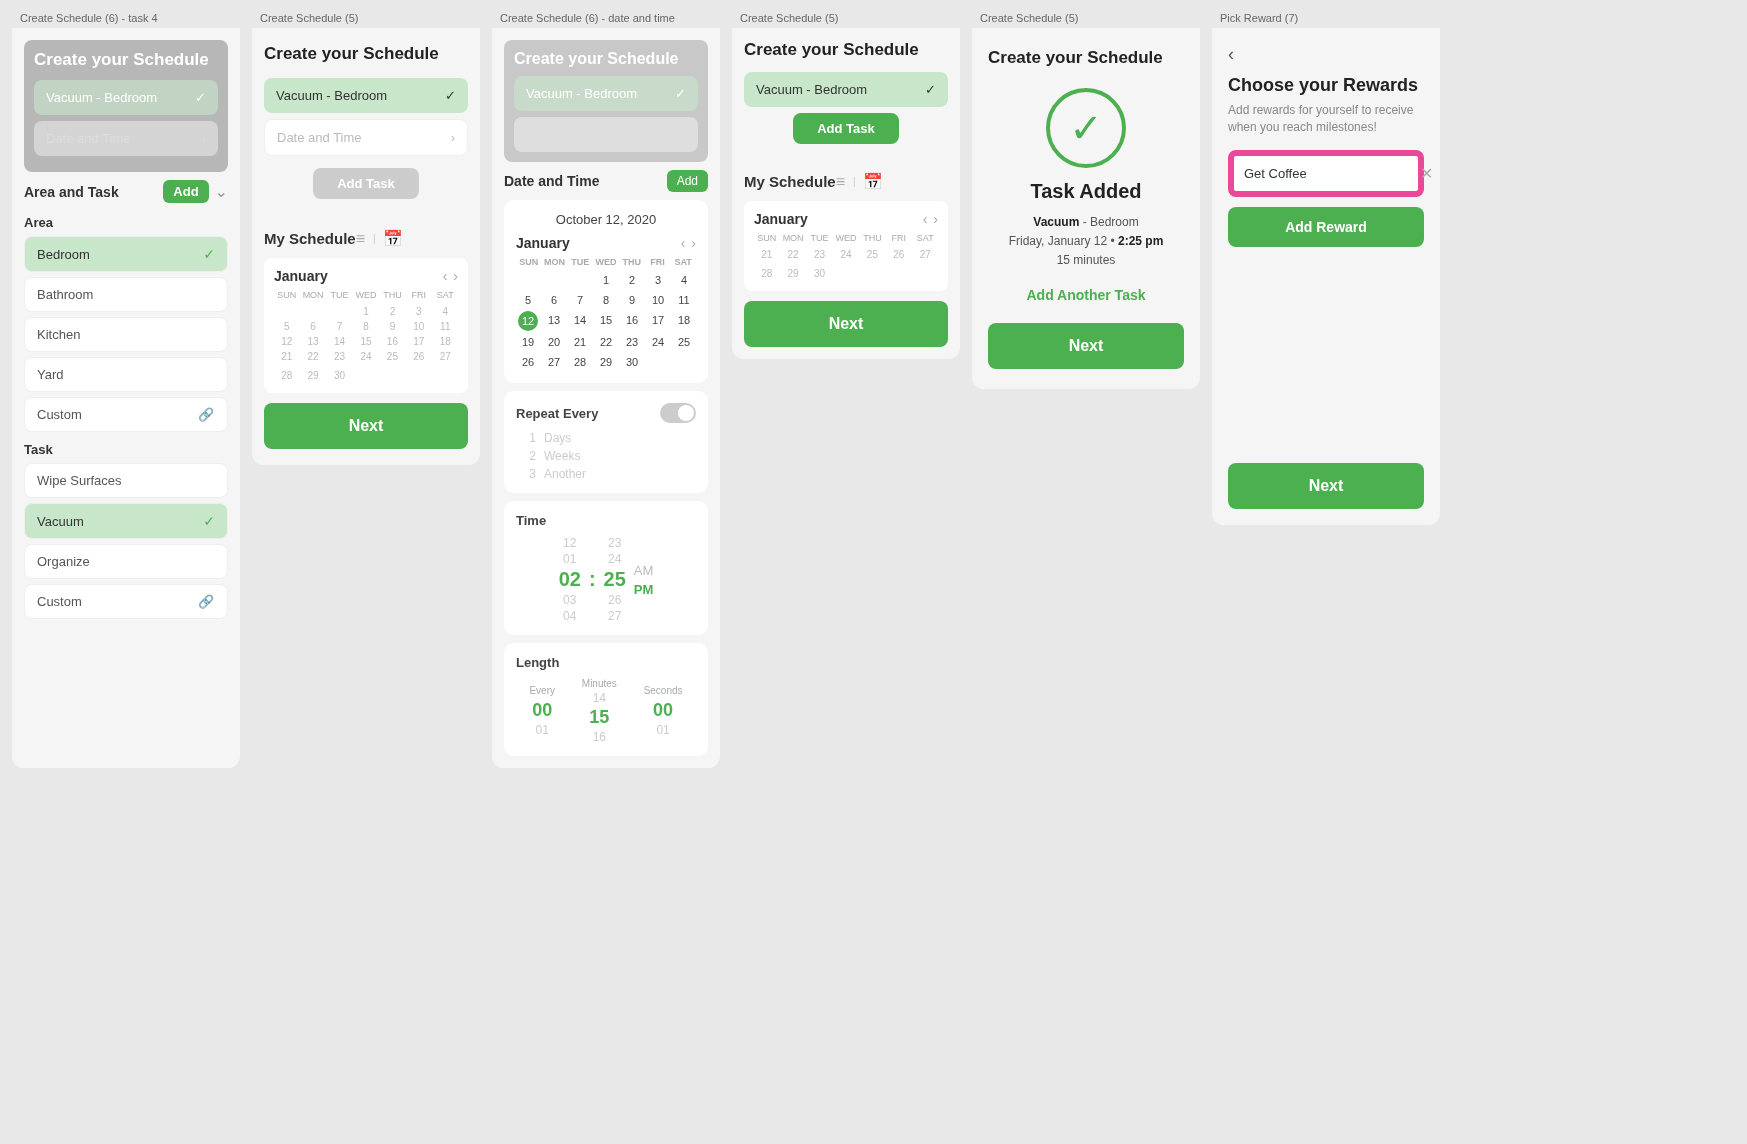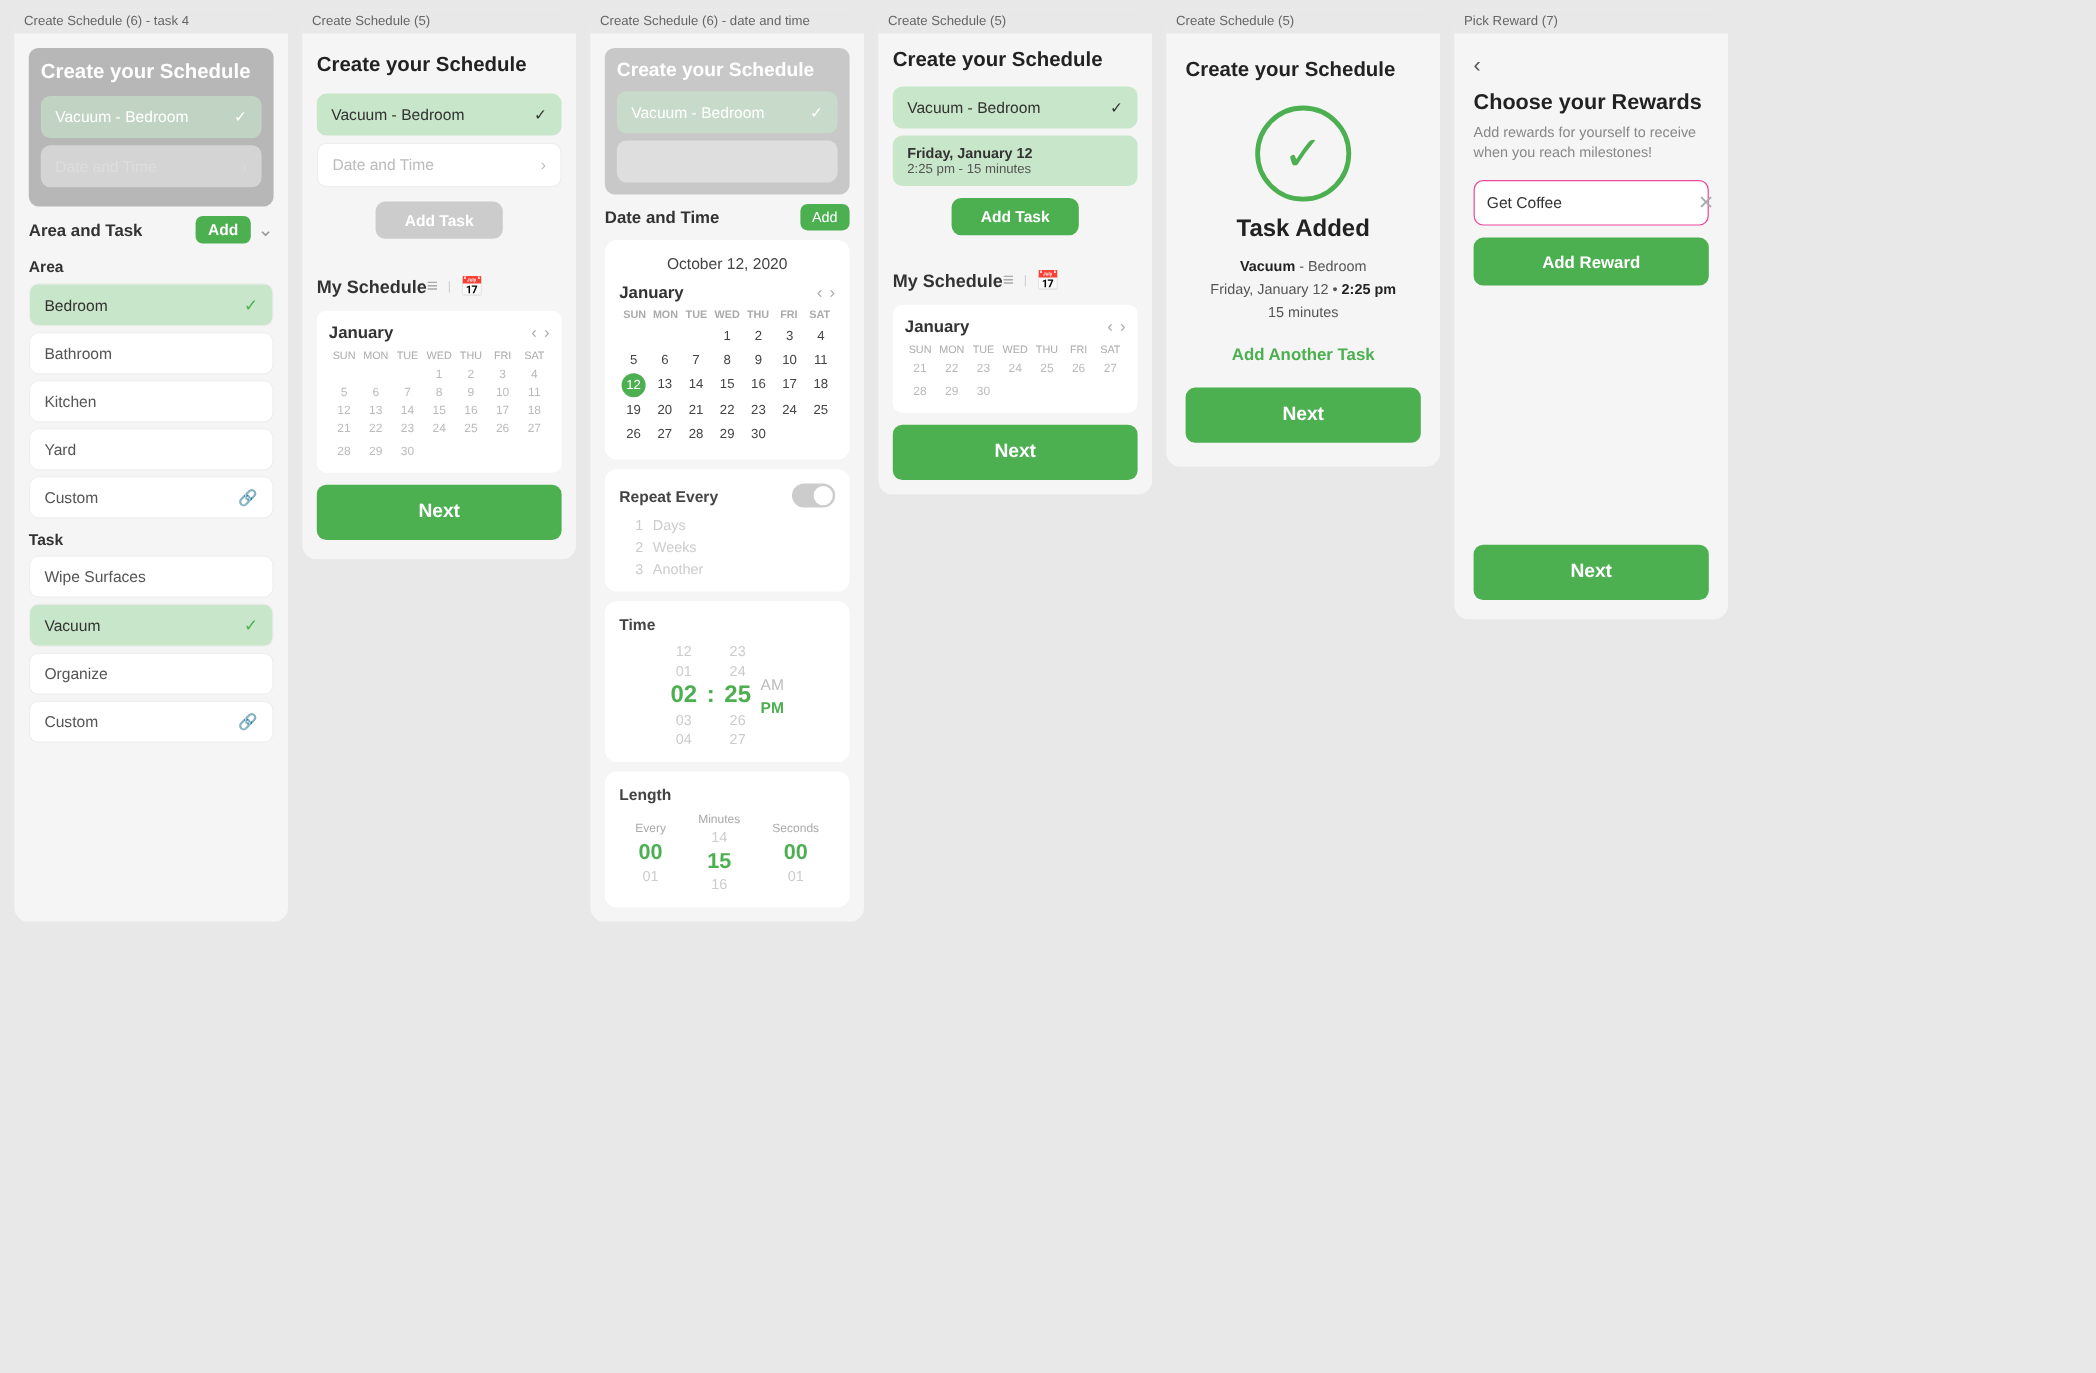--- a/index.html
+++ b/index.html
@@ -402,21 +402,21 @@
     .s6-body { padding: 16px; background: #f5f5f5; }
     .s6-back { font-size: 18px; color: #555; margin-bottom: 10px; cursor: pointer; }
     .s6-title { font-size: 18px; font-weight: 700; color: #222; margin-bottom: 6px; }
     .s6-subtitle { font-size: 12px; color: #888; margin-bottom: 14px; line-height: 1.4; }
     .s6-reward-input-row {
       display: flex;
       background: #fff;
       border-radius: 8px;
       padding: 8px 10px;
       margin-bottom: 10px;
-      border: 1px solid #ec4899;
+      border: 6px solid #ec4899;
     }
     .s6-reward-input {
       flex: 1;
       border: none;
       outline: none;
       font-size: 13px;
       color: #333;
       background: transparent;
     }
     .s6-clear-btn {
@@ -759,24 +759,20 @@
 
   <div class="screen s4">
     <div class="screen-label">Create Schedule (5)</div>
     <div class="s4-body">
       <div class="s4-title">Create your Schedule</div>
 
       <div class="s4-task-chip">
         <span>Vacuum - Bedroom</span>
         <span>✓</span>
       </div>
-      <div class="s4-date-chip">
-        <div class="s4-date-line1">Friday, January 12</div>
-        <div class="s4-date-line2">2:25 pm - 15 minutes</div>
-      </div>
       <div style="display:flex;justify-content:center;margin-bottom:14px;">
         <button class="s4-add-task-btn" style="width:auto;padding:8px 24px;border-radius:8px;">Add Task</button>
       </div>
 
       <div class="s2-schedule-header">
         <span class="s2-schedule-title">My Schedule</span>
         <div class="s2-icons">
           <span class="s2-icon">≡</span>
           <span style="font-size:10px;color:#ccc;">|</span>
           <span class="s2-icon">📅</span>

